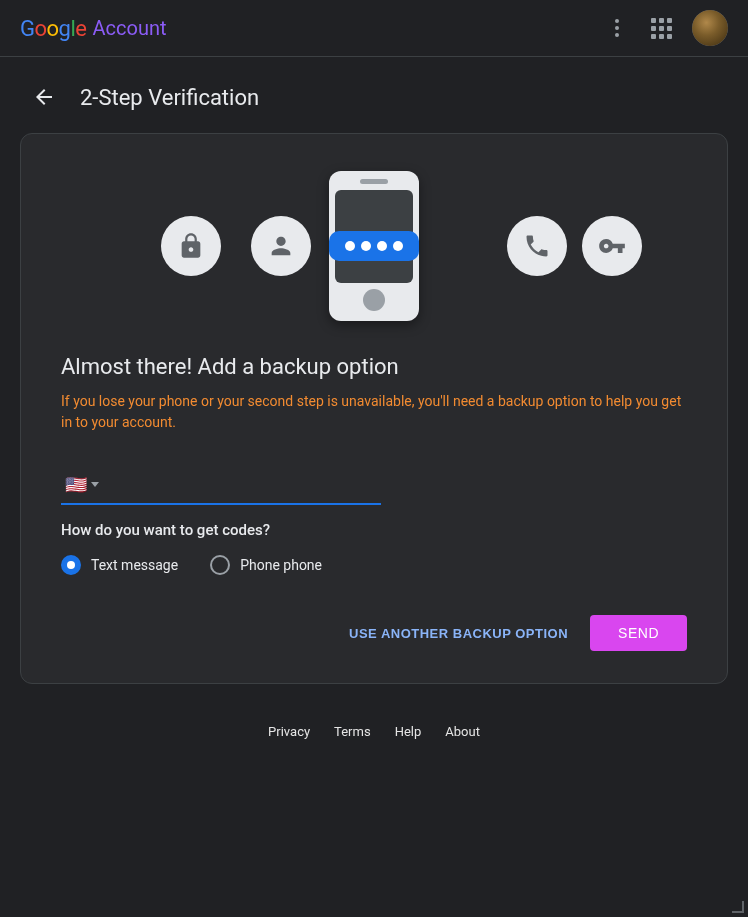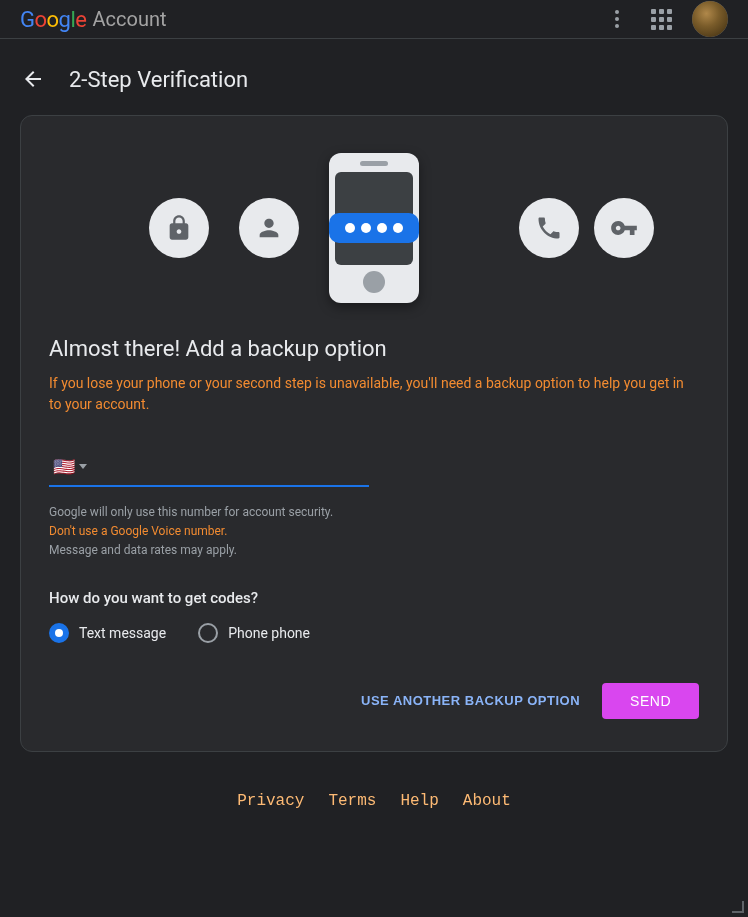--- a/index.html
+++ b/index.html
@@ -10,40 +10,40 @@
       width: 748px;
       min-height: 917px;
       position: relative;
     }
 
     
     .header {
       display: flex;
       align-items: center;
       justify-content: space-between;
-      padding: 1px 20px;
+      padding: 10px 20px;
       background: #202124;
       border-bottom: 1px solid #3c4043;
     }
     .header-left {
       display: flex;
       align-items: center;
       gap: 6px;
     }
     .google-logo {
       font-size: 22px;
       font-weight: 400;
       letter-spacing: -0.5px;
     }
     .g-blue { color: #4285f4; }
     .g-red { color: #ea4335; }
     .g-yellow { color: #fbbc05; }
     .g-green { color: #34a853; }
     .header-account-text {
-      color: #a3a3a3;
+      color: #8b5cf6;
       font-size: 20px;
       font-weight: 400;
     }
     .header-right {
       display: flex;
       align-items: center;
       gap: 16px;
     }
     .icon-btn {
       background: none;
@@ -86,21 +86,21 @@
       background: radial-gradient(circle at 40% 35%, #b0884a 0%, #7a5c2a 40%, #3a2a0f 100%);
       border-radius: 50%;
       position: relative;
     }
 
     
     .page-header {
       display: flex;
       align-items: center;
       gap: 16px;
-      padding: 20px 13px 16px;
+      padding: 20px 24px 16px;
     }
     .back-btn {
       background: none;
       border: none;
       cursor: pointer;
       color: #e8eaed;
       display: flex;
       align-items: center;
       justify-content: center;
       width: 40px;
@@ -112,21 +112,21 @@
       font-weight: 400;
       color: #e8eaed;
     }
 
     
     .card {
       background: #292a2d;
       border: 1px solid #3c4043;
       border-radius: 12px;
       margin: 0 20px;
-      padding: 32px 28px;
+      padding: 32px 40px;
     }
 
     
     .illustration {
       display: flex;
       justify-content: center;
       align-items: center;
       margin-bottom: 28px;
       position: relative;
       height: 160px;
@@ -346,25 +346,24 @@
 
     
     .page-footer {
       display: flex;
       justify-content: center;
       gap: 24px;
       padding: 24px;
       margin-top: 16px;
     }
     .footer-link {
-      color: #fdba74;
-      font-size: 16px;
+      color: #e5e5e5;
+      font-size: 13px;
       text-decoration: none;
       cursor: pointer;
-      font-family: Liberation Mono, monospace;
     }
 
     .resize-handle {
       position: fixed;
       bottom: 4px;
       right: 4px;
       width: 12px;
       height: 12px;
       border-right: 2px solid #5f6368;
       border-bottom: 2px solid #5f6368;
@@ -464,25 +463,20 @@
   <p class="section-desc">If you lose your phone or your second step is unavailable, you'll need a backup option to help you get in to your account.</p>
 
   <div class="phone-input-row">
     <div class="country-selector">
       <span class="flag">🇺🇸</span>
       <div class="dropdown-arrow"></div>
     </div>
     <input class="phone-input" type="tel" value="" style="">
   </div>
 
-  <div class="hint-text">
-    <div>Google will only use this number for account security.</div>
-    <div class="warning">Don't use a Google Voice number.</div>
-    <div>Message and data rates may apply.</div>
-  </div>
 
   <div class="codes-label">How do you want to get codes?</div>
   <div class="radio-row">
     <label class="radio-option">
       <div class="radio-outer selected">
         <div class="radio-inner"></div>
       </div>
       <span class="radio-label">Text message</span>
     </label>
     <label class="radio-option">

